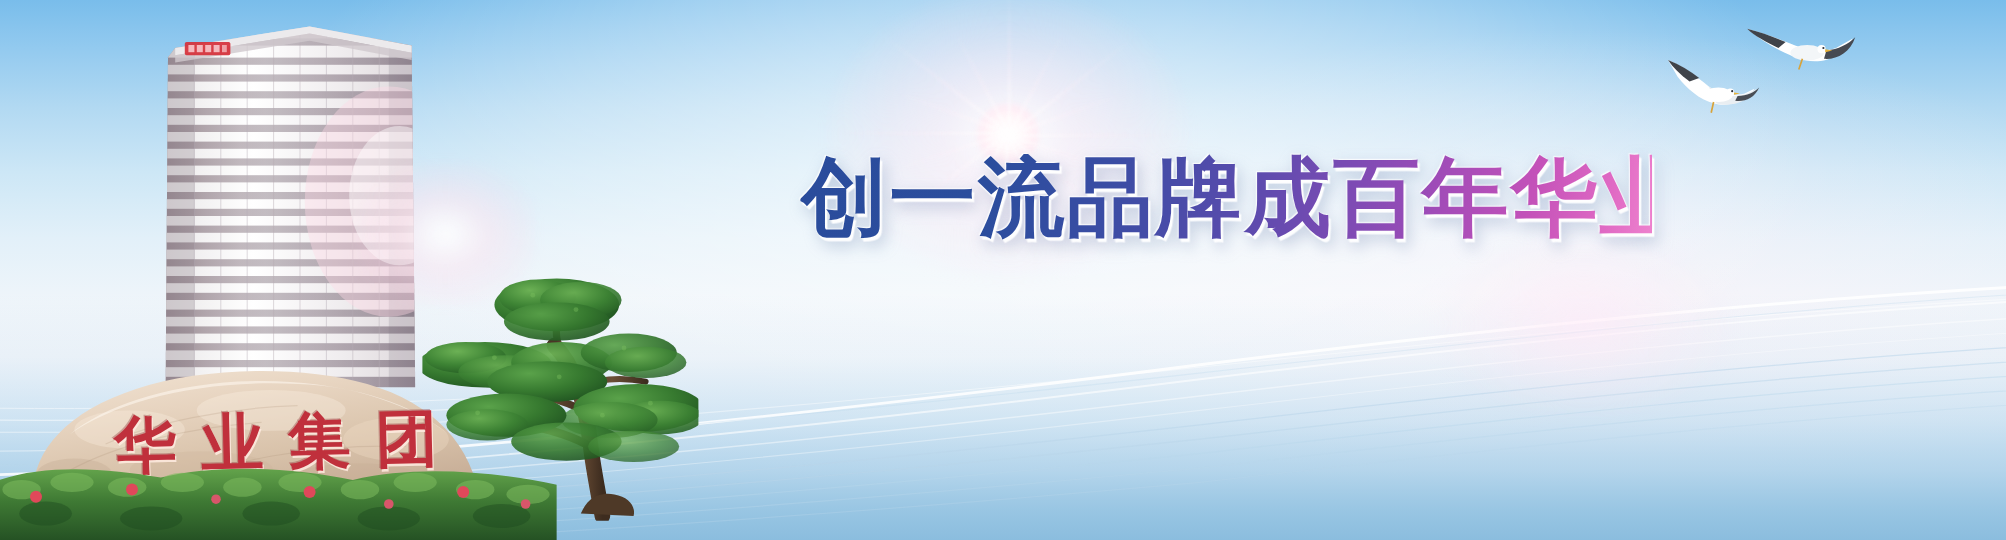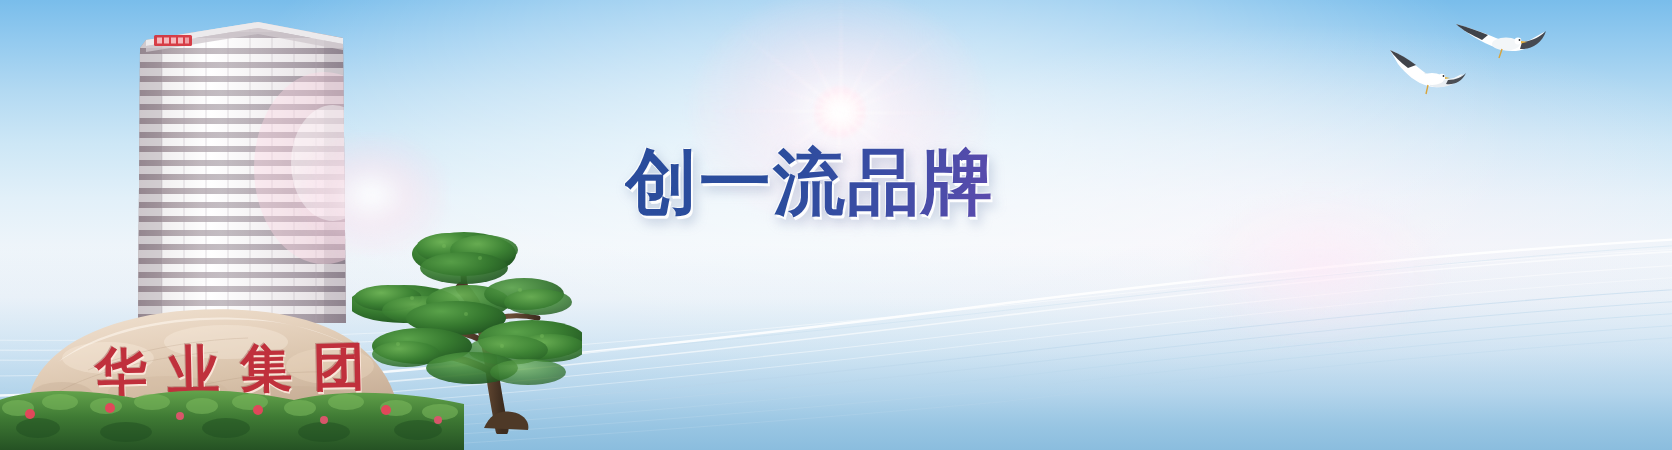--- a/index.html
+++ b/index.html
@@ -81,23 +81,23 @@
       rgba(168,206,232,0.78) 72%,
       rgba(150,196,226,0.95) 88%,
       rgba(139,189,222,1) 100%);
   }
   .ribbons { position: absolute; left: 0; right: 0; bottom: 0; height: 250px; }
   .ribbons svg { display: block; width: 100%; height: 100%; }
 
   
   .slogan {
     position: absolute;
-    left: 625px; top: 128px;
+    left: 667px; top: 128px;
     width: 710px; height: 90px;
-    display: flex; align-items: flex-end;
+    display: flex; align-items: flex-start;
     white-space: nowrap;
     font-family: "DejaVu Sans", "Liberation Sans", sans-serif;
     font-weight: bold;
     font-size: 72px;
     letter-spacing: 2px;
     line-height: 1;
     background-image: linear-gradient(100deg,
         #2a4c9c 0%,
         #2b4d9d 22%,
         #3a4da4 36%,
@@ -473,15 +473,16 @@
       <circle cx="66" cy="27" r="3.4" fill="#ffffff"></circle>
       <circle cx="67.5" cy="26" r="0.9" fill="#2a2d33"></circle>
       <path d="M69,27 L75,28 L69,29.5 Z" fill="#e8b23a"></path>
       <path d="M50,35 L47,44" stroke="#d8a33a" stroke-width="1.4"></path>
     </svg>
   </div>
 
   <div class="slogan">
     <span>创一流品牌</span>
     <span class="gap"></span>
+    <span>成百年华业</span>
   </div>
 
 </div>
 
 </body></html>

